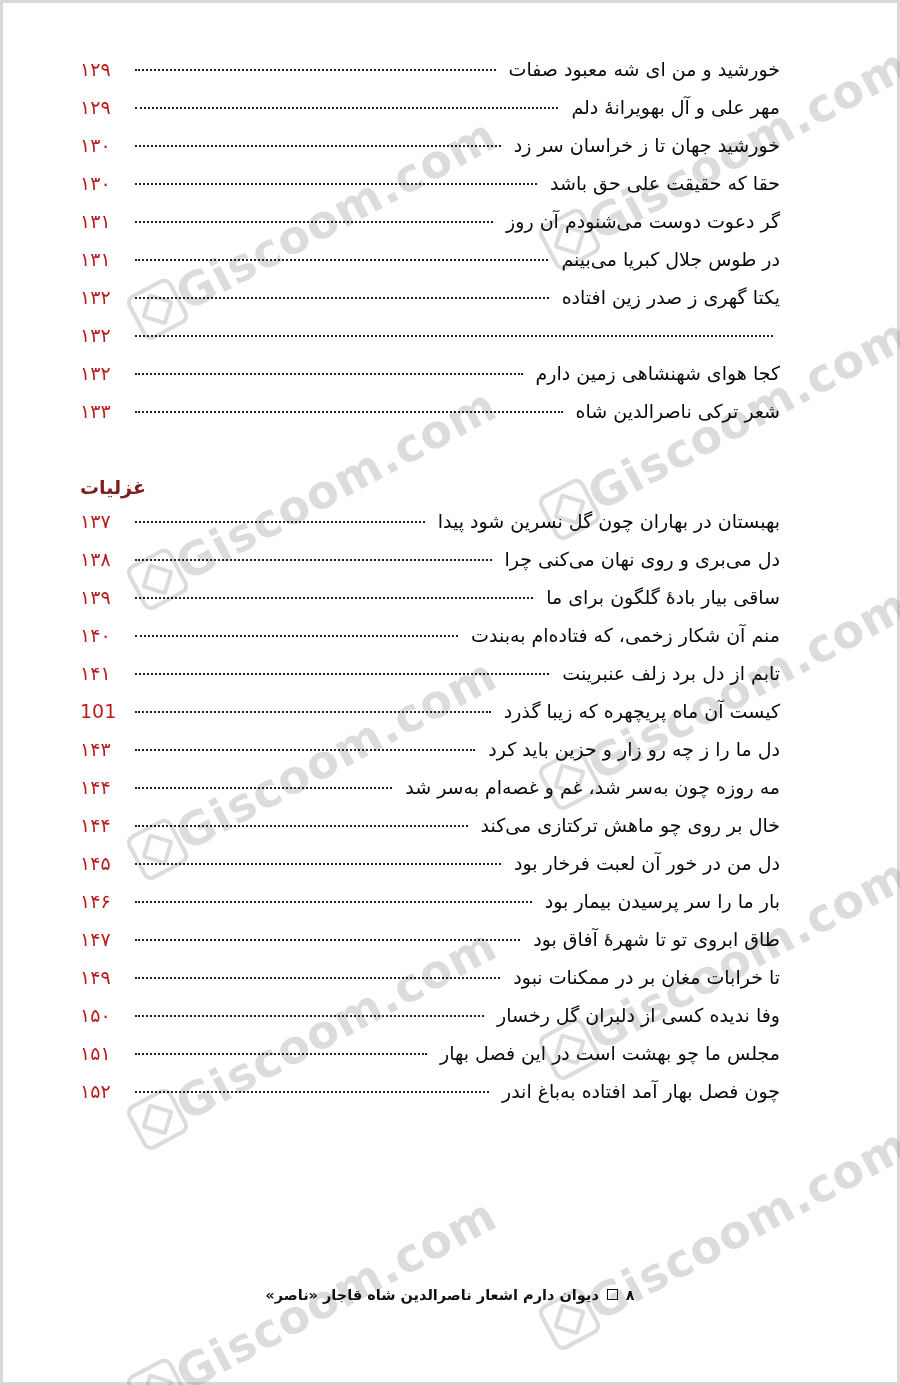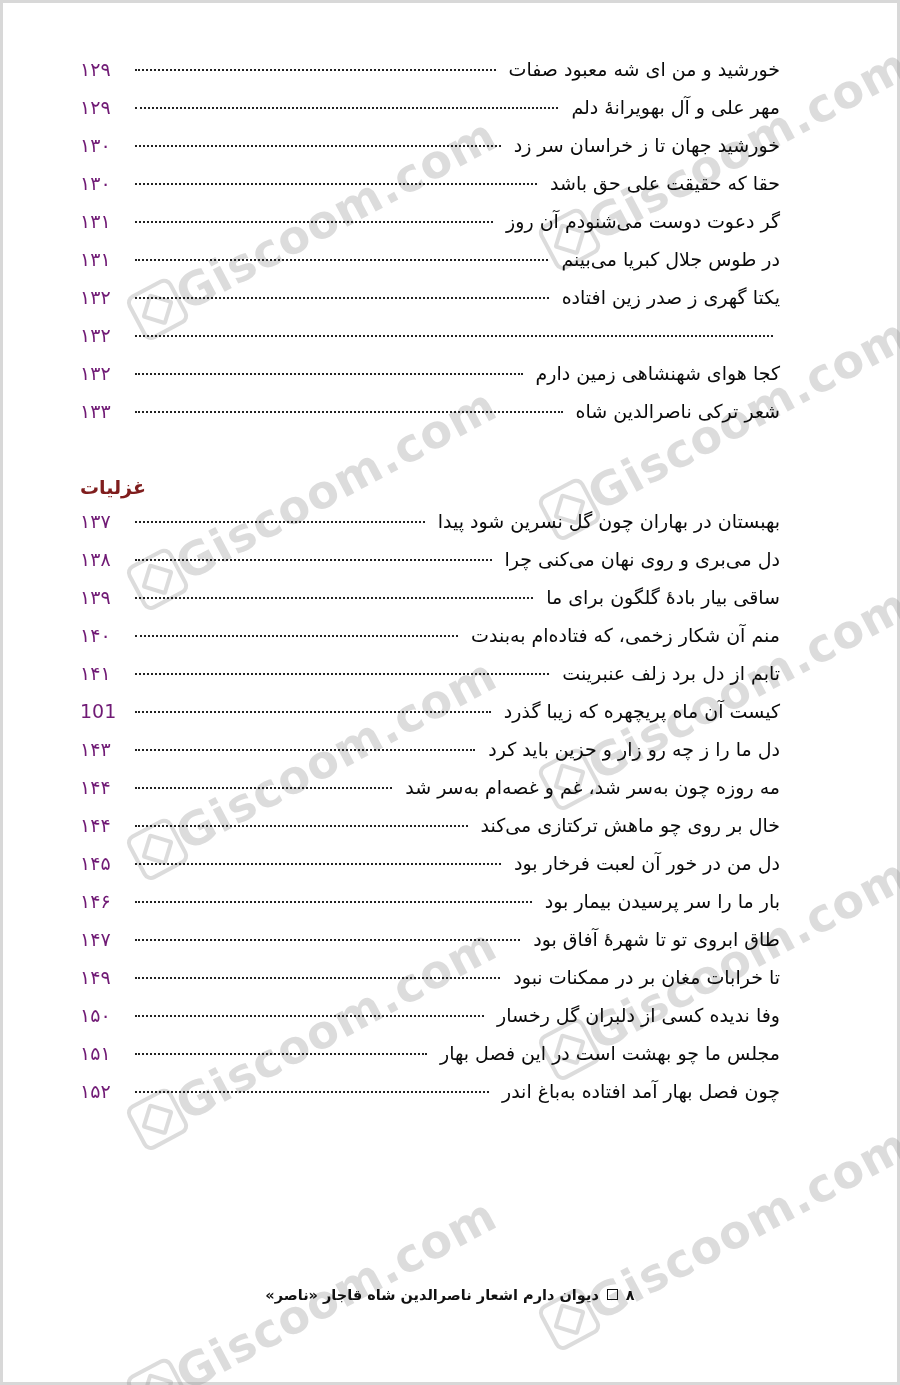--- a/index.html
+++ b/index.html
@@ -100,21 +100,21 @@
     flex: 1 1 auto;
     overflow: hidden;
     border-bottom: 2px dotted #222;
     transform: translateY(-5px);
     margin: 0 7px;
     min-width: 18px;
   }
   .toc-page {
     flex: 0 0 auto;
     font-size: 19px;
-    color: #701a75;
+    color: #b91c1c;
     min-width: 48px;
     text-align: left;
     direction: rtl;
   }
   .section-head {
     font-size: 19px;
     font-weight: 700;
     color: #7f1d1d;
     margin-top: 36px;
     margin-bottom: 14px;

